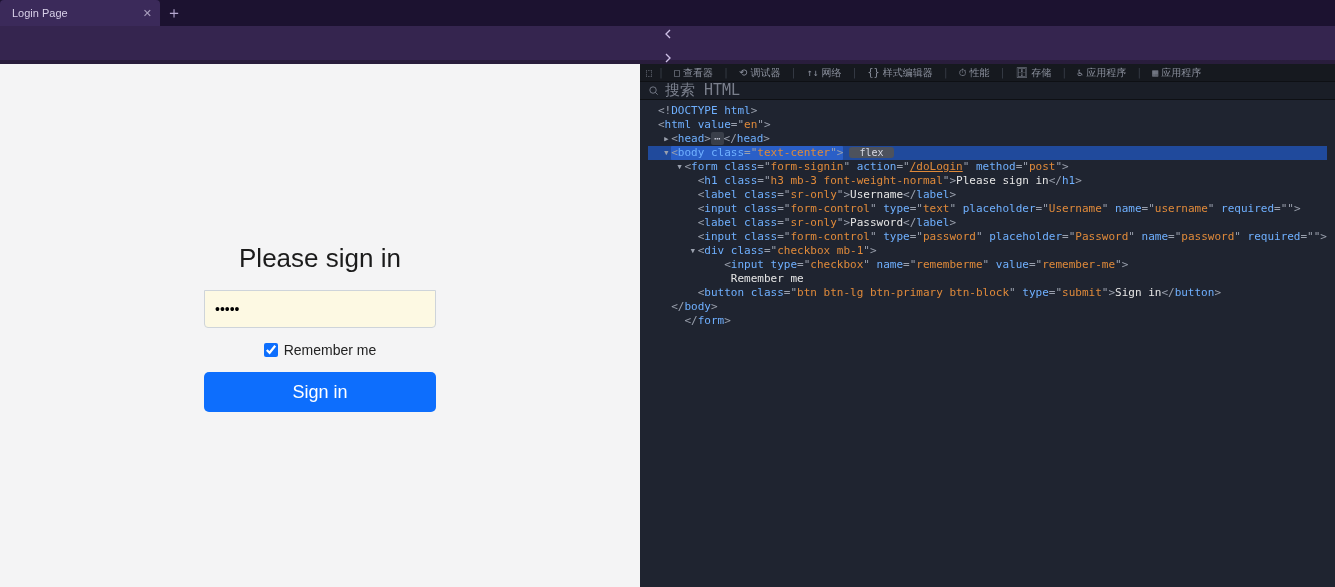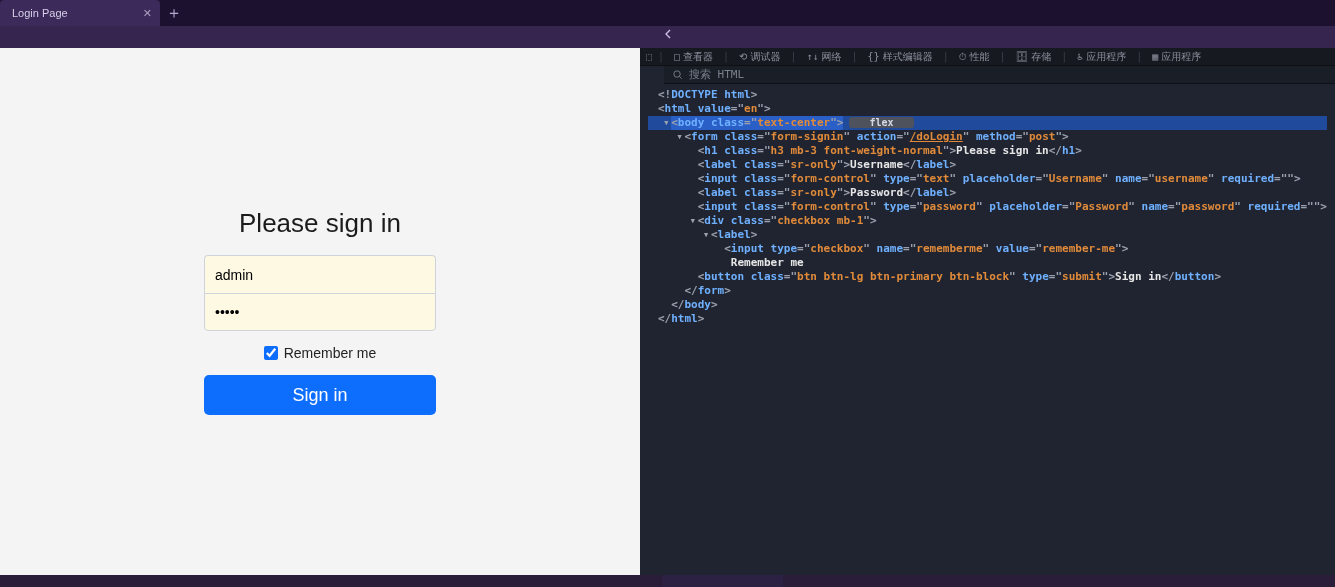--- a/index.html
+++ b/index.html
@@ -1,19 +1,19 @@
 <!DOCTYPE html>
 <html><head>
 <meta charset="utf-8">
 <style>
 * { margin: 0; padding: 0; box-sizing: border-box; }
 body { font-family: -apple-system, BlinkMacSystemFont, "Segoe UI", Arial, sans-serif; width: 1335px; height: 587px; overflow: hidden; background: #2a1d3a; }
 
 
-.browser-chrome { height: 48px; background: linear-gradient(#2a1f3d,#291d3c); }
+.browser-chrome { height: 64px; background: linear-gradient(#2a1f3d,#291d3c); }
 .tabbar { height: 26px; display: flex; align-items: stretch; background: #1c1230; }
 .tab { display:flex; align-items:center; gap:6px; padding:0 8px 0 12px; background:#3b2a5a; width:160px; border-top-left-radius:4px; border-top-right-radius:4px; color:#d8d0e8; font-size:11px; position:relative;}
 .tab .close { margin-left:auto; opacity:.7; cursor:pointer; }
 .newtab { width:28px; display:flex; align-items:center; justify-content:center; color:#b6a8d0; cursor:pointer;}
 .toolbar { height:34px; display:flex; align-items:center; padding:0 8px; gap:8px; background:#35254f;flex-direction:column;}
 .tool-btn { width:24px; height:24px; display:flex; align-items:center; justify-content:center; color:#cdbfe6; border-radius:4px; cursor:pointer;}
 .tool-btn svg { width:16px; height:16px; }
 .addrwrap { margin-left:110px; flex:0 0 920px; height:26px; background:#2c2043; border-radius:4px; display:flex; align-items:center; padding:0 8px; gap:8px; }
 .addrwrap svg { width:14px; height:14px; color:#9a8db6;}
 .addr { color:#e5dcf5; font-size:12px; white-space:nowrap; }
@@ -34,27 +34,27 @@
 .login-card input[type=text]{ border-bottom:none; border-radius:4px 4px 0 0;}
 .login-card input[type=password]{ border-radius:0 0 4px 4px;}
 .remember { display:flex; align-items:center; justify-content:center; gap:6px; margin:14px 0 14px; font-size:14px; color:#222;}
 .remember input { accent-color:#0d6efd; width:14px;height:14px;}
 .signin-btn { width:100%; height:40px; background:#0d6efd; color:#fff; border:none; border-radius:5px; font-size:18px; cursor:pointer;}
 
 
 .dt-topbar { height:18px; background:#16191f; border-bottom:1px solid #0e1014; display:flex; align-items:center; gap:6px; padding:0 6px; color:#8a8f9c; overflow:hidden; font-size:10px;}
 .dt-topbar .seg { display:flex; align-items:center; gap:3px; padding:0 4px;}
 .dt-topbar .sep { color:#3a3f4a;}
-.dt-search { height:18px; background:#1a1e27; border-bottom:1px solid #0e1014; display:flex; align-items:center; gap:6px; padding:0 8px; color:#7a7f8c; font-size:11px;margin-left:24px;}
+.dt-search { height:18px; background:#1a1e27; border-bottom:1px solid #0e1014; display:flex; align-items:center; gap:6px; padding:0 8px; color:#7a7f8c; font-size:15px;}
 .dt-search svg{width:11px;height:11px;}
 .dt-body { flex:1; padding:4px 8px 8px 8px; overflow:hidden; line-height:14px;}
-.row { white-space:pre;font-weight:bold; }
+.row { white-space:pre; }
 .tw { display:inline-block; width:10px; text-align:center; color:#9aa0ad; cursor:pointer;}
 .hl { background:#2a5fc7; display:inline-block; border-radius:1px;}
-.pill { background:#4d525d; color:#d6d9e3; padding:0 20px; border-radius:3px; margin-left:6px; font-size:10px;}
+.pill { background:#4d525d; color:#d6d9e3; padding:0 10px; border-radius:3px; margin-left:6px; font-size:10px;}
 .c-punct{color:#9aa0ad;} .c-tag{color:#6fb0ff;} .c-attr{color:#6fb0ff;} .c-val{color:#e08a3a;} .c-link{color:#e08a3a; text-decoration:underline;} .c-text{color:#e6e6e6;} .c-dots{background:#3a3f4a;color:#c5c8d6;padding:0 3px;border-radius:2px;}
 
 </style>
 </head>
 <body>
 
 <div class="browser-chrome">
   <div class="tabbar">
     <div class="tab">
       <span>Login Page</span>
@@ -108,21 +108,20 @@
       <div class="hex"></div>
     </div>
   </div>
 </div>
 
 <div class="content">
 
   <div class="pane-left">
     <form class="login-card">
       <h1>Please sign in</h1>
-      <input type="text" value="admin" placeholder="Username" style="">
       <input type="password" value="•••••" placeholder="Password" style="">
       <label class="remember">
         <input type="checkbox" checked="" style="">
         <span>Remember me</span>
       </label>
       <button type="button" class="signin-btn">Sign in</button>
     </form>
   </div>
 
   <div class="pane-right">
@@ -172,31 +171,30 @@
     <div class="dt-search">
       <svg viewBox="0 0 24 24" fill="none" stroke="currentColor" stroke-width="2">
           <circle cx="11" cy="11" r="7"></circle>
           <path d="M21 21l-5-5"></path>
         </svg>
       <span>搜索 HTML</span>
     </div>
     <div class="dt-body" id="dt-body">
         <div class="row"><span class="tw"> </span><span class="c-punct">&lt;!</span><span class="c-tag">DOCTYPE</span> <span class="c-attr">html</span><span class="c-punct">&gt;</span></div>
         <div class="row"><span class="tw"> </span><span class="c-punct">&lt;</span><span class="c-tag">html</span> <span class="c-attr">value</span><span class="c-punct">="</span><span class="c-val">en</span><span class="c-punct">"&gt;</span></div>
+        <div class="row">  <span class="tw">▸</span><span class="c-punct">&lt;</span><span class="c-tag">head</span><span class="c-punct">&gt;</span><span class="c-dots">⋯</span><span class="c-punct">&lt;/</span><span class="c-tag">head</span><span class="c-punct">&gt;</span></div>
         <div class="row" style="background: rgb(32, 74, 156);">  <span class="tw">▾</span><span class="hl"><span class="c-punct">&lt;</span><span class="c-tag">body</span> <span class="c-attr">class</span><span class="c-punct">="</span><span class="c-val">text-center</span><span class="c-punct">"&gt;</span></span><span class="pill">flex</span></div>
         <div class="row">    <span class="tw">▾</span><span class="c-punct">&lt;</span><span class="c-tag">form</span> <span class="c-attr">class</span><span class="c-punct">="</span><span class="c-val">form-signin</span><span class="c-punct">"</span> <span class="c-attr">action</span><span class="c-punct">="</span><span class="c-link">/doLogin</span><span class="c-punct">"</span> <span class="c-attr">method</span><span class="c-punct">="</span><span class="c-val">post</span><span class="c-punct">"&gt;</span></div>
         <div class="row">      <span class="tw"> </span><span class="c-punct">&lt;</span><span class="c-tag">h1</span> <span class="c-attr">class</span><span class="c-punct">="</span><span class="c-val">h3 mb-3 font-weight-normal</span><span class="c-punct">"&gt;</span><span class="c-text">Please sign in</span><span class="c-punct">&lt;/</span><span class="c-tag">h1</span><span class="c-punct">&gt;</span></div>
         <div class="row">      <span class="tw"> </span><span class="c-punct">&lt;</span><span class="c-tag">label</span> <span class="c-attr">class</span><span class="c-punct">="</span><span class="c-val">sr-only</span><span class="c-punct">"&gt;</span><span class="c-text">Username</span><span class="c-punct">&lt;/</span><span class="c-tag">label</span><span class="c-punct">&gt;</span></div>
         <div class="row">      <span class="tw"> </span><span class="c-punct">&lt;</span><span class="c-tag">input</span> <span class="c-attr">class</span><span class="c-punct">="</span><span class="c-val">form-control</span><span class="c-punct">"</span> <span class="c-attr">type</span><span class="c-punct">="</span><span class="c-val">text</span><span class="c-punct">"</span> <span class="c-attr">placeholder</span><span class="c-punct">="</span><span class="c-val">Username</span><span class="c-punct">"</span> <span class="c-attr">name</span><span class="c-punct">="</span><span class="c-val">username</span><span class="c-punct">"</span> <span class="c-attr">required</span><span class="c-punct">=""&gt;</span></div>
         <div class="row">      <span class="tw"> </span><span class="c-punct">&lt;</span><span class="c-tag">label</span> <span class="c-attr">class</span><span class="c-punct">="</span><span class="c-val">sr-only</span><span class="c-punct">"&gt;</span><span class="c-text">Password</span><span class="c-punct">&lt;/</span><span class="c-tag">label</span><span class="c-punct">&gt;</span></div>
         <div class="row">      <span class="tw"> </span><span class="c-punct">&lt;</span><span class="c-tag">input</span> <span class="c-attr">class</span><span class="c-punct">="</span><span class="c-val">form-control</span><span class="c-punct">"</span> <span class="c-attr">type</span><span class="c-punct">="</span><span class="c-val">password</span><span class="c-punct">"</span> <span class="c-attr">placeholder</span><span class="c-punct">="</span><span class="c-val">Password</span><span class="c-punct">"</span> <span class="c-attr">name</span><span class="c-punct">="</span><span class="c-val">password</span><span class="c-punct">"</span> <span class="c-attr">required</span><span class="c-punct">=""&gt;</span></div>
         <div class="row">      <span class="tw">▾</span><span class="c-punct">&lt;</span><span class="c-tag">div</span> <span class="c-attr">class</span><span class="c-punct">="</span><span class="c-val">checkbox mb-1</span><span class="c-punct">"&gt;</span></div>
-        <div class="row">        <span class="tw">▾</span><span class="c-punct">&lt;</span><span class="c-tag">label</span><span class="c-punct">&gt;</span></div>
         <div class="row">          <span class="tw"> </span><span class="c-punct">&lt;</span><span class="c-tag">input</span> <span class="c-attr">type</span><span class="c-punct">="</span><span class="c-val">checkbox</span><span class="c-punct">"</span> <span class="c-attr">name</span><span class="c-punct">="</span><span class="c-val">rememberme</span><span class="c-punct">"</span> <span class="c-attr">value</span><span class="c-punct">="</span><span class="c-val">remember-me</span><span class="c-punct">"&gt;</span></div>
         <div class="row">          <span class="tw"> </span><span class="c-text"> Remember me </span></div>
         <div class="row">      <span class="tw"> </span><span class="c-punct">&lt;</span><span class="c-tag">button</span> <span class="c-attr">class</span><span class="c-punct">="</span><span class="c-val">btn btn-lg btn-primary btn-block</span><span class="c-punct">"</span> <span class="c-attr">type</span><span class="c-punct">="</span><span class="c-val">submit</span><span class="c-punct">"&gt;</span><span class="c-text">Sign in</span><span class="c-punct">&lt;/</span><span class="c-tag">button</span><span class="c-punct">&gt;</span></div>
+        <div class="row">  <span class="tw"> </span><span class="c-punct">&lt;/</span><span class="c-tag">body</span><span class="c-punct">&gt;</span></div>
         <div class="row">    <span class="tw"> </span><span class="c-punct">&lt;/</span><span class="c-tag">form</span><span class="c-punct">&gt;</span></div>
-        <div class="row">  <span class="tw"> </span><span class="c-punct">&lt;/</span><span class="c-tag">body</span><span class="c-punct">&gt;</span></div>
-        <div class="row"><span class="tw"> </span><span class="c-punct">&lt;/</span><span class="c-tag">html</span><span class="c-punct">&gt;</span></div>
       </div>
   </div>
 
 </div>
 
 </body></html>

